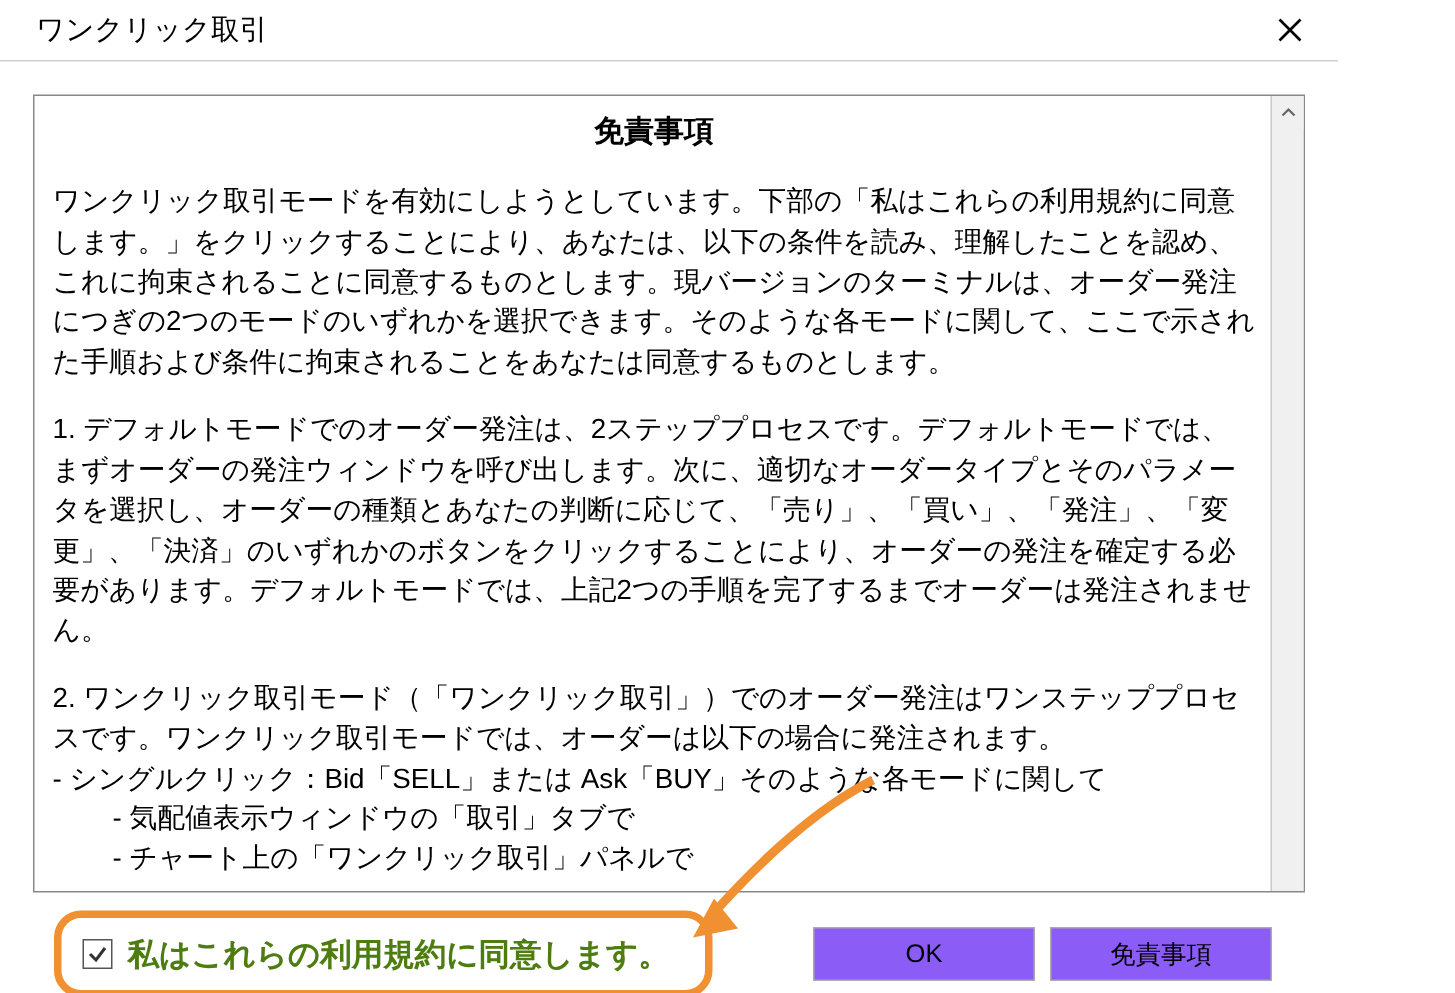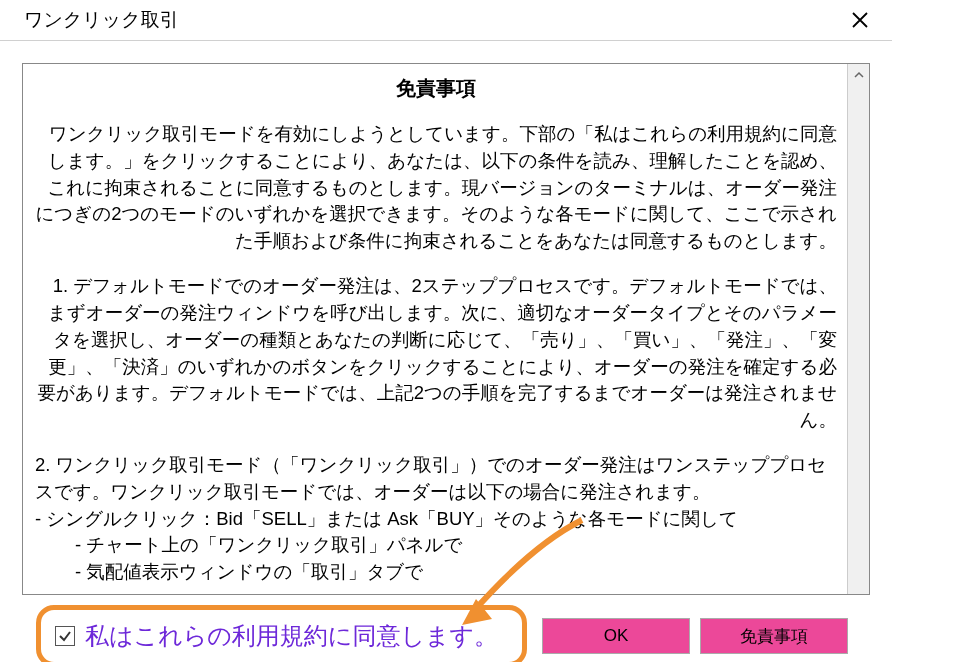--- a/index.html
+++ b/index.html
@@ -60,21 +60,21 @@
       color: #000;
       overflow: hidden;
     }
     .disclaimer-title {
       text-align: center;
       font-weight: 600;
       font-size: 20px;
       margin-bottom: 18px;
       margin-top: 2px;
     }
-    .para { margin-bottom: 18px; text-align: right; }
+    .para { margin-bottom: 18px; }
     .para2 { margin-bottom: 0; }
     .indent { padding-left: 40px; }
     .scrollbar {
       width: 22px;
       background: #f0f0f0;
       border-left: 1px solid #ccc;
       position: relative;
     }
     .scroll-up {
       position: absolute;
@@ -108,38 +108,39 @@
       height: 20px;
       border: 1.5px solid #555;
       background: #fff;
       display: flex;
       align-items: center;
       justify-content: center;
       cursor: pointer;
     }
     .checkbox svg { width: 14px; height: 14px; }
     .agree-label {
-      font-size: 24px;
-      color: #6d28d9;
+      font-size: 21px;
+      color: #4d7c0f;
+      font-weight: bold;
     }
     .arrow {
       position: absolute;
       left: 420px;
       top: -80px;
       pointer-events: none;
     }
     .btn-row {
       display: flex;
       gap: 10px;
     }
     .btn {
       width: 148px;
       height: 36px;
       border: 1px solid #aaa;
-      background: #ec4899;
+      background: #8b5cf6;
       font-size: 17px;
       display: flex;
       align-items: center;
       justify-content: center;
       cursor: pointer;
     }
   </style>
 </head>
 <body>
 
@@ -155,22 +156,22 @@
 
   <div class="content-area">
     <div class="scroll-wrap">
       <div class="scroll-content">
         <div class="disclaimer-title">免責事項</div>
         <div class="para">ワンクリック取引モードを有効にしようとしています。下部の「私はこれらの利用規約に同意します。」をクリックすることにより、あなたは、以下の条件を読み、理解したことを認め、これに拘束されることに同意するものとします。現バージョンのターミナルは、オーダー発注につぎの2つのモードのいずれかを選択できます。そのような各モードに関して、ここで示された手順および条件に拘束されることをあなたは同意するものとします。</div>
         <div class="para">1. デフォルトモードでのオーダー発注は、2ステッププロセスです。デフォルトモードでは、まずオーダーの発注ウィンドウを呼び出します。次に、適切なオーダータイプとそのパラメータを選択し、オーダーの種類とあなたの判断に応じて、「売り」、「買い」、「発注」、「変更」、「決済」のいずれかのボタンをクリックすることにより、オーダーの発注を確定する必要があります。デフォルトモードでは、上記2つの手順を完了するまでオーダーは発注されません。</div>
         <div class="para2">
           <div>2. ワンクリック取引モード（「ワンクリック取引」）でのオーダー発注はワンステッププロセスです。ワンクリック取引モードでは、オーダーは以下の場合に発注されます。</div>
           <div>- シングルクリック：Bid「SELL」または Ask「BUY」そのような各モードに関して</div>
+          <div class="indent">- 気配値表示ウィンドウの「取引」タブで</div>
           <div class="indent">- チャート上の「ワンクリック取引」パネルで</div>
-          <div class="indent">- 気配値表示ウィンドウの「取引」タブで</div>
         </div>
       </div>
       <div class="scrollbar">
         <div class="scroll-up">
           <svg viewBox="0 0 10 10">
               <path d="M1 7 L5 3 L9 7" stroke="#666" stroke-width="1.5" fill="none"></path>
             </svg>
         </div>
       </div>
     </div>

